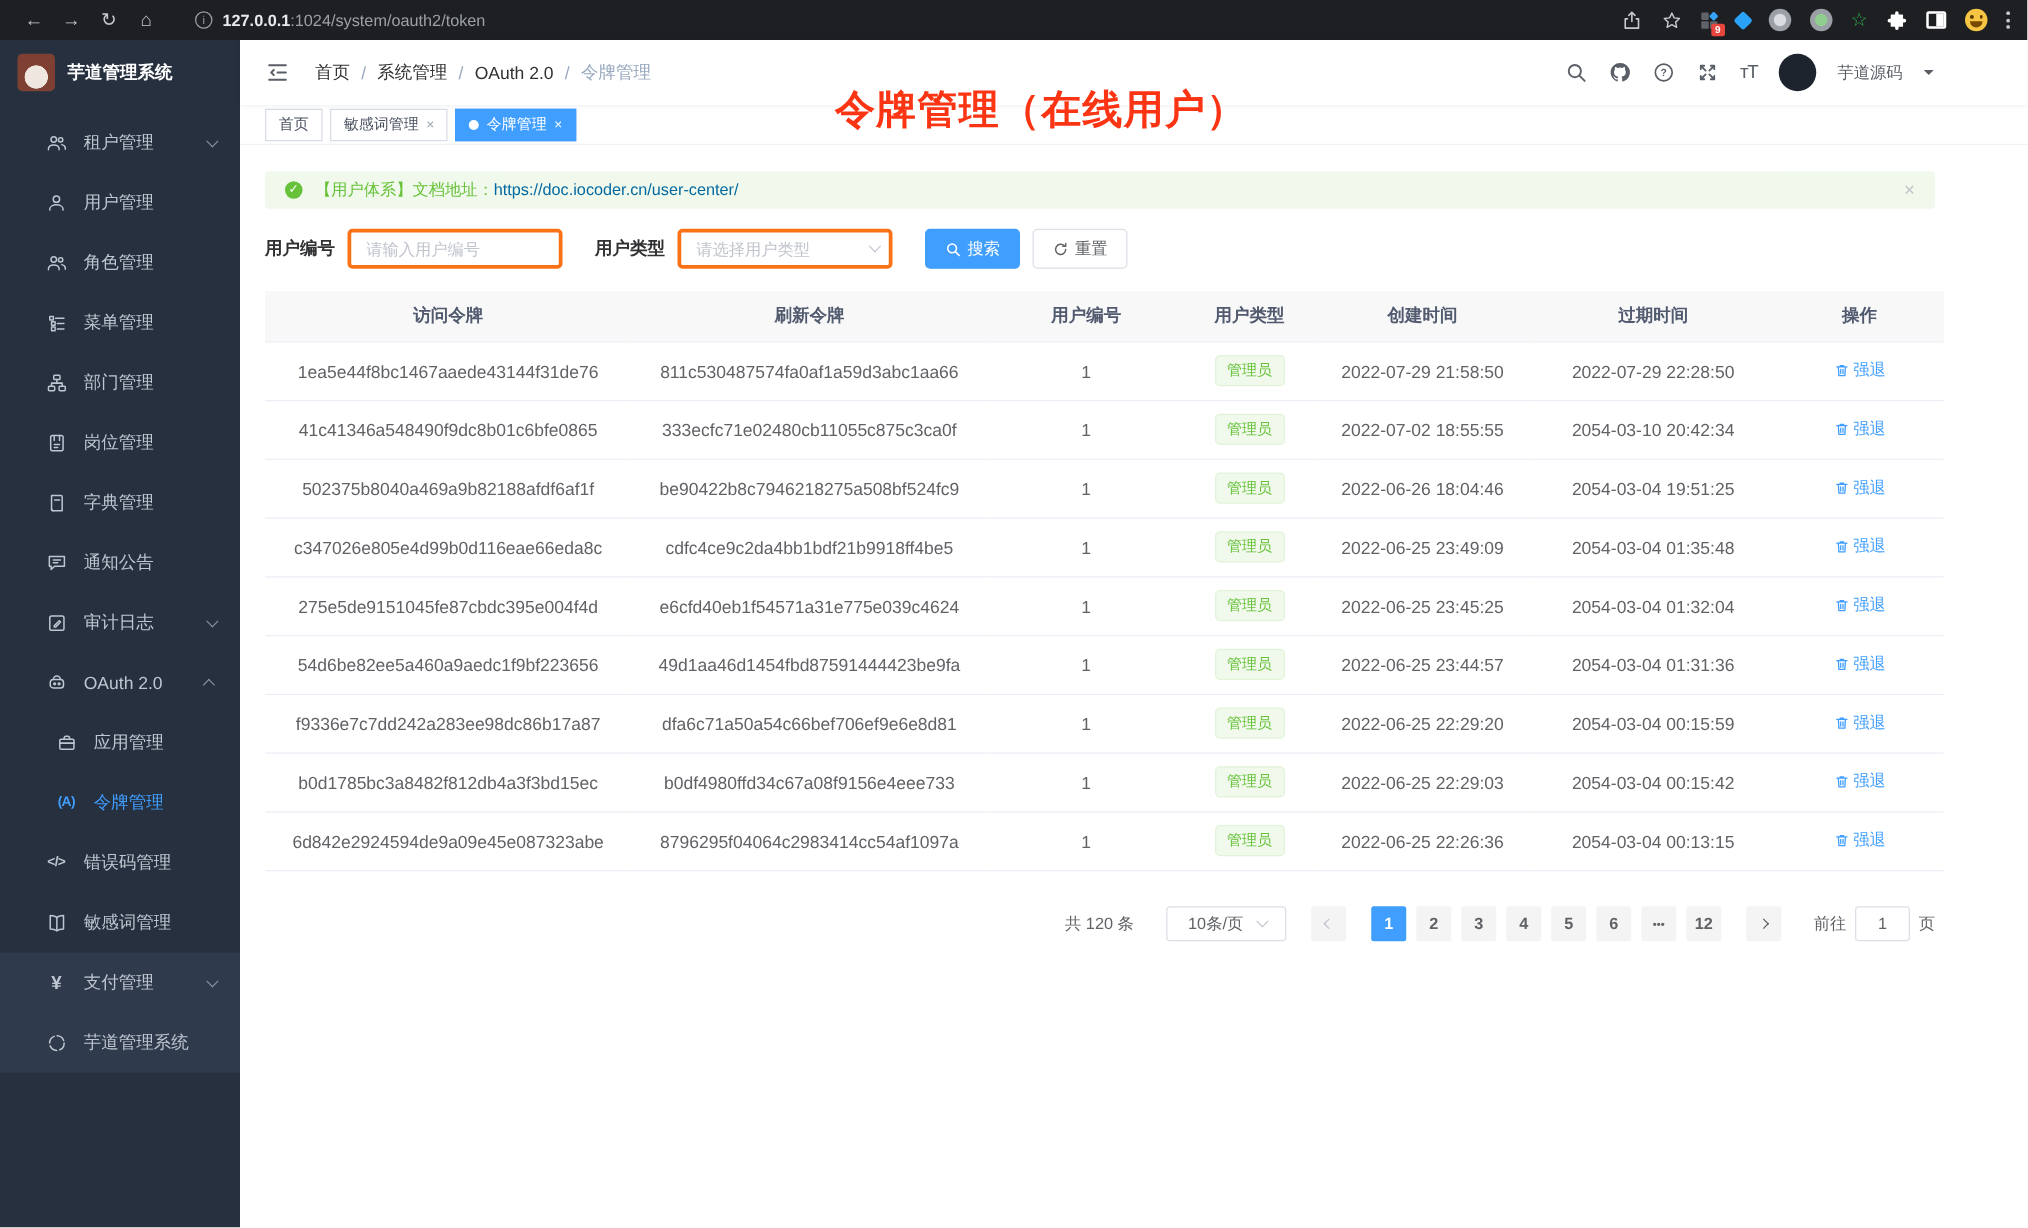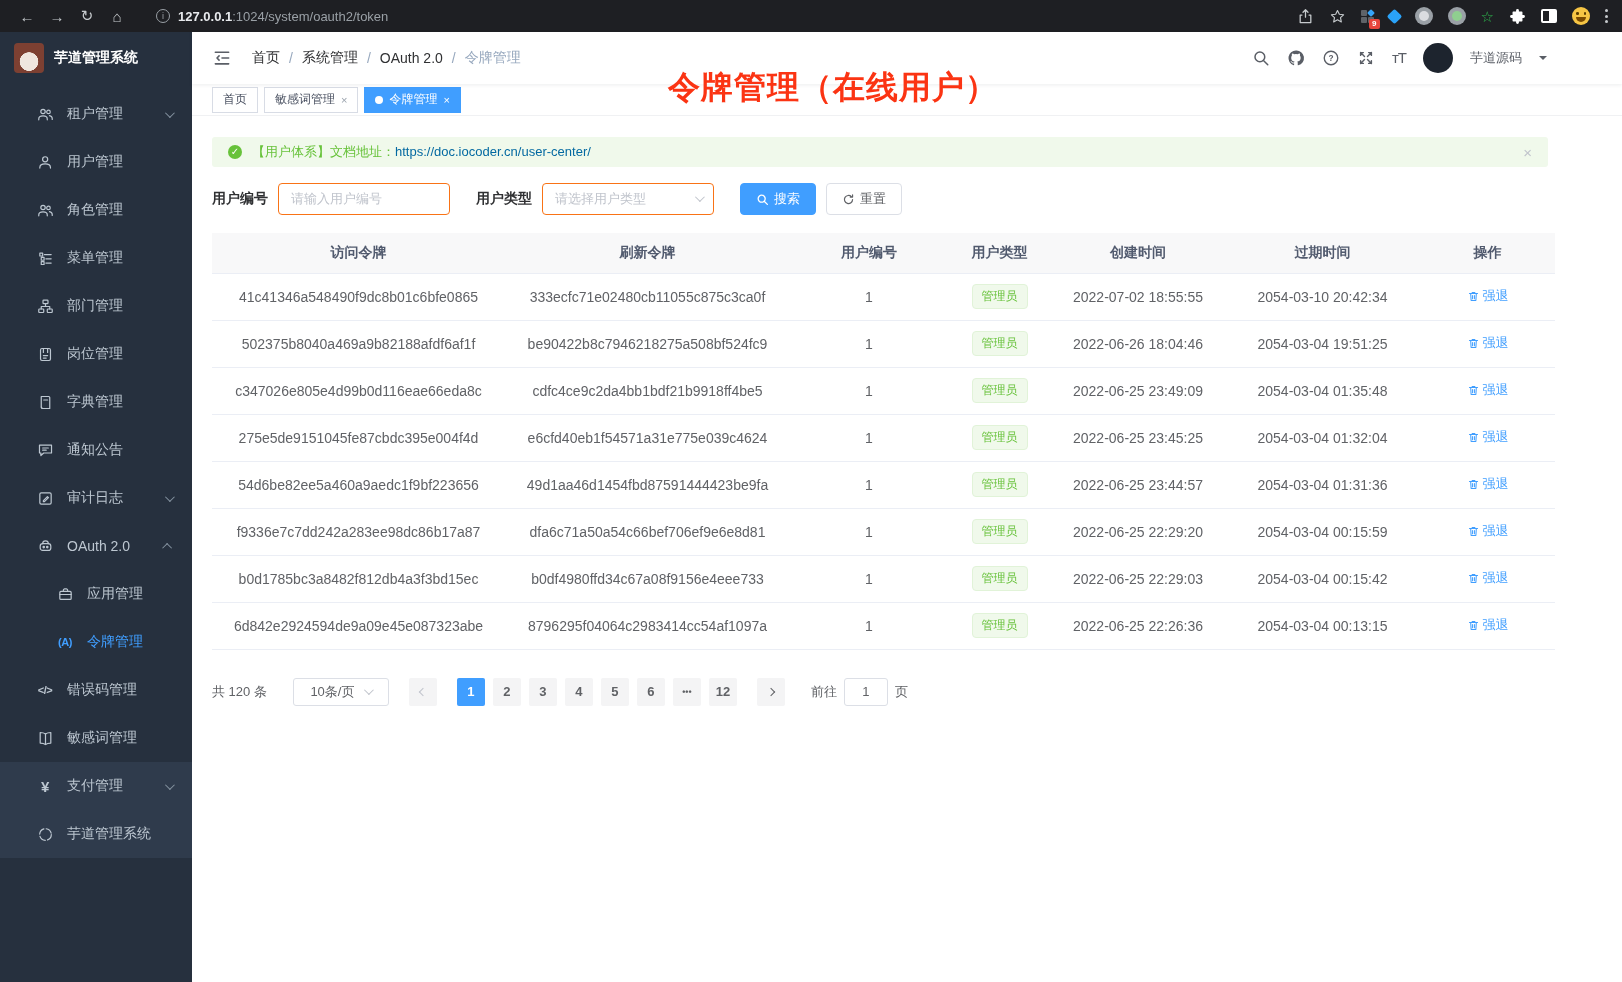--- a/index.html
+++ b/index.html
@@ -33,21 +33,21 @@
 .dots-v i{width:3px;height:3px;border-radius:50%;background:#c6cacd}
 
 
 .app{display:flex;height:950px}
 .sidebar{width:192px;background:#26303e;color:#bdc7d1;display:flex;flex-direction:column;flex:0 0 auto}
 .side-logo{height:52px;display:flex;align-items:center;gap:10px;padding-left:14px}
 .logo-img{width:30px;height:30px;border-radius:4px;background:radial-gradient(circle at 50% 62%,#efe6df 0 38%,#7d4032 40%);flex:0 0 auto}
 .side-title{color:#fff;font-size:14px;font-weight:bold}
 .menu{flex:1;padding-top:6px;font-size:14px}
 .menu-item{height:48px;display:flex;align-items:center;padding-left:36px;gap:13px;cursor:pointer;position:relative;color:#bdc7d1}
-.menu-item.sub{padding-left:56px}
+.menu-item.sub{padding-left:44px}
 .menu-item.active{color:#409eff}
 .mi-ic{width:18px;height:18px;display:flex;align-items:center;justify-content:center;flex:0 0 auto}
 .mi-ic .ic{width:17px;height:17px}
 .ic-text{font-size:11px;font-weight:bold;letter-spacing:-.5px;white-space:nowrap}
 .menu-item .chev{position:absolute;right:20px;color:#8593a0}
 .menu-bottom{background:#2f3b4c}
 .chev{display:inline-block;width:7px;height:7px;border-right:1.6px solid currentColor;border-bottom:1.6px solid currentColor;transform:rotate(45deg) translateY(-2px)}
 .chev.up{transform:rotate(-135deg) translateY(-2px)}
 
 .main{flex:1;display:flex;flex-direction:column;min-width:0}
@@ -71,38 +71,38 @@
 .tab .dot{width:8px;height:8px;border-radius:50%;background:#fff}
 
 .content{padding:21px 74px 0 20px;position:relative}
 .alert{height:30px;background:#f0f9eb;border-radius:3px;display:flex;align-items:center;gap:10px;padding:0 16px;font-size:13px;color:#67c23a}
 .alert .check{width:14px;height:14px;border-radius:50%;background:#67c23a;color:#fff;font-size:10px;line-height:14px;text-align:center;flex:0 0 auto}
 .alert a{color:#0369a1;text-decoration:none}
 .alert .close{margin-left:auto;color:#c0c4cc;font-size:15px;cursor:pointer}
 
 .filters{display:flex;align-items:center;margin-top:16px;font-size:14px}
 .f-label{font-weight:bold;color:#303133;margin-right:10px}
-.f-input{width:172px;height:32px;border:1px solid #f97316;border-radius:4px;padding:0 12px;font-size:13px;color:#ec4899;outline:none;font-family:Liberation Mono, monospace}
+.f-input{width:172px;height:32px;border:3px solid #f97316;border-radius:4px;padding:0 12px;font-size:13px;color:#ec4899;outline:none;font-family:Liberation Sans, sans-serif}
 .f-input::placeholder{color:#c0c4cc}
 .f-group{display:flex;align-items:center;margin-right:26px}
 .f-select{position:relative;width:172px}
 .f-select .chev{position:absolute;right:12px;top:12px;color:#c0c4cc}
 .btn{height:32px;border-radius:4px;font-size:13px;display:inline-flex;align-items:center;gap:5px;padding:0 15px;cursor:pointer;font-family:"Liberation Sans",sans-serif}
 .btn .ic{width:13px;height:13px}
 .btn-primary{background:#409eff;border:1px solid #409eff;color:#fff}
 .btn-plain{background:#fff;border:1px solid #dcdfe6;color:#606266;margin-left:10px}
 
 table.grid{width:100%;border-collapse:collapse;margin-top:18px;font-size:14px;color:#606266;table-layout:fixed}
 .grid th{height:40px;background:#f8f8f9;color:#515a6e;font-weight:bold;text-align:center;border-bottom:1px solid #ebeef5}
 .grid td{height:47px;text-align:center;border-bottom:1px solid #ebeef5}
 .badge{display:inline-block;padding:3px 9px;background:#f0f9eb;border:1px solid #e1f3d8;color:#67c23a;border-radius:4px;font-size:12px}
 .kick{color:#409eff;font-size:13px;display:inline-flex;align-items:center;gap:3px;cursor:pointer}
 .kick .ic{width:13px;height:13px}
 
-.pager{display:flex;align-items:center;justify-content:flex-start;gap:20px;margin-top:28px;font-size:13px;color:#606266}
+.pager{display:flex;align-items:center;justify-content:flex-end;gap:20px;margin-top:28px;font-size:13px;color:#606266}
 .pg-total{margin-right:6px}
 .pg-size{width:96px;height:28px;border:1px solid #dcdfe6;border-radius:3px;display:flex;align-items:center;justify-content:center;gap:10px;color:#606266;cursor:pointer}
 .pg-size .chev{color:#c0c4cc}
 .pg-btn{min-width:28px;height:28px;padding:0 4px;background:#f4f4f5;border-radius:2px;display:flex;align-items:center;justify-content:center;font-weight:bold;color:#606266;cursor:pointer}
 .pg-btn.active{background:#409eff;color:#fff}
 .pg-arrow{background:#f4f4f5}
 .pg-arrow .chev{width:6px;height:6px}
 .pg-arrow.prev .chev{transform:rotate(135deg);color:#c0c4cc}
 .pg-arrow.next .chev{transform:rotate(-45deg);color:#606266}
 .pg-goto{display:flex;align-items:center;gap:7px;margin-left:6px}
@@ -422,20 +422,34 @@
               <th>刷新令牌</th>
               <th>用户编号</th>
               <th>用户类型</th>
               <th>创建时间</th>
               <th>过期时间</th>
               <th>操作</th>
             </tr>
           </thead>
         <tbody id="grid-body">
             <tr>
+              <td>1ea5e44f8bc1467aaede43144f31de76</td>
+     <td>811c530487574fa0af1a59d3abc1aa66</td>
+     <td>1</td>
+     <td><span class="badge">管理员</span></td>
+     <td>2022-07-29 21:58:50</td>
+     <td>2022-07-29 22:28:50</td>
+     <td><span class="kick">
+                  <svg class="ic" viewBox="0 0 24 24" fill="none" stroke="currentColor" stroke-width="1.9" stroke-linecap="round" stroke-linejoin="round">
+                    <path d="M4.5 6.5h15M9.5 6.5v-2h5v2M6.8 6.5l.8 13h8.8l.8-13M10.3 10v6.3M13.7 10v6.3"></path>
+                  </svg>
+                  <span>强退</span>
+                </span></td>
+            </tr>
+            <tr>
               <td>41c41346a548490f9dc8b01c6bfe0865</td>
      <td>333ecfc71e02480cb11055c875c3ca0f</td>
      <td>1</td>
      <td><span class="badge">管理员</span></td>
      <td>2022-07-02 18:55:55</td>
      <td>2054-03-10 20:42:34</td>
      <td><span class="kick">
                   <svg class="ic" viewBox="0 0 24 24" fill="none" stroke="currentColor" stroke-width="1.9" stroke-linecap="round" stroke-linejoin="round">
                     <path d="M4.5 6.5h15M9.5 6.5v-2h5v2M6.8 6.5l.8 13h8.8l.8-13M10.3 10v6.3M13.7 10v6.3"></path>
                   </svg>

